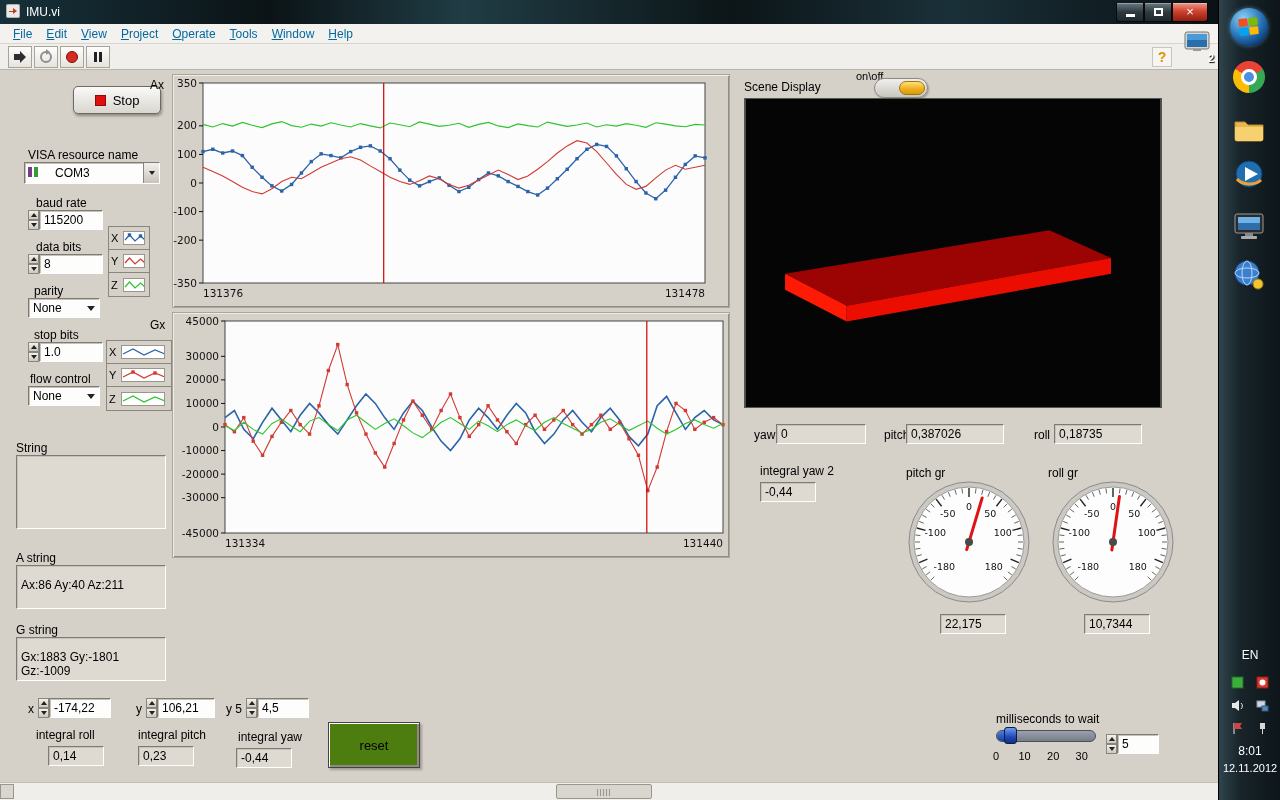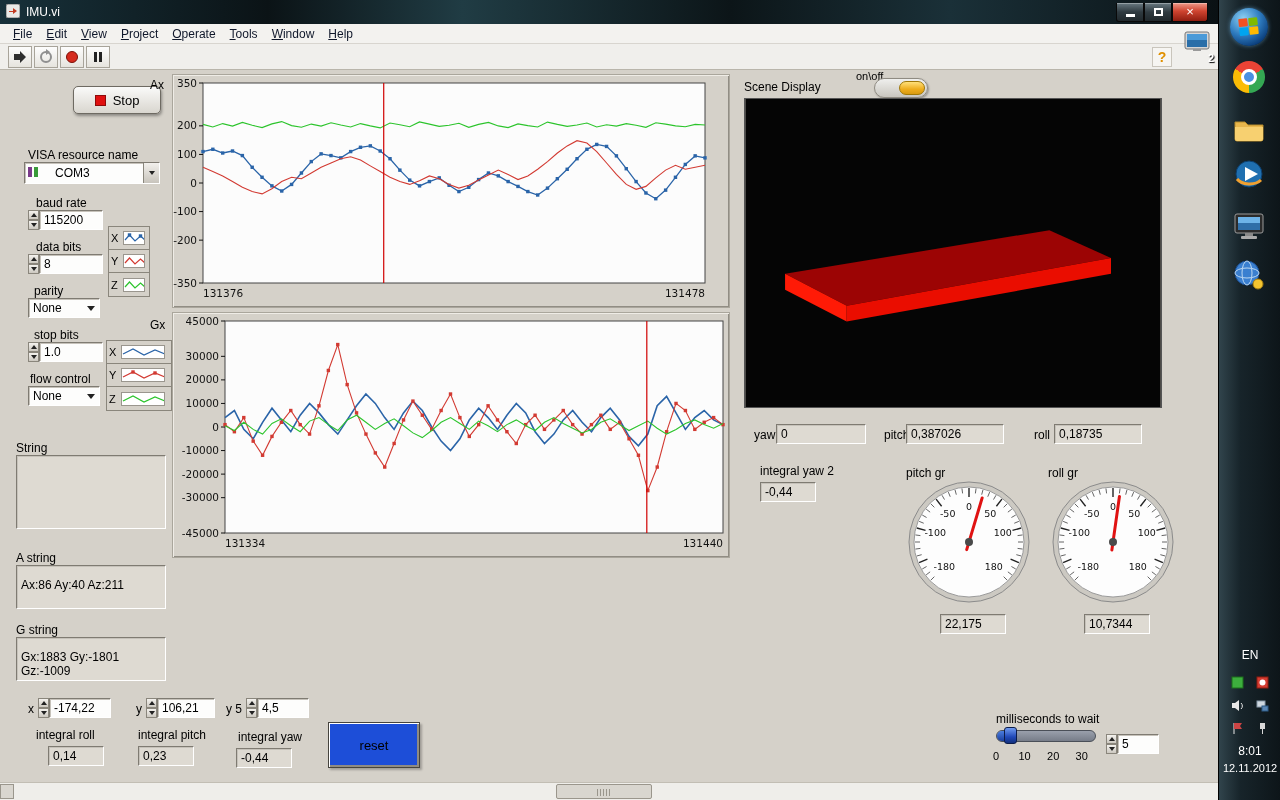--- a/index.html
+++ b/index.html
@@ -15,21 +15,21 @@
   .winbtns{margin-left:auto;display:flex;margin-right:4px;}
   .wbtn{width:28px;height:19px;border:1px solid #090909;border-top:none;color:#fff;display:flex;align-items:center;justify-content:center;
     background:linear-gradient(#6a7a82,#2f3a40 50%,#20282c);box-shadow:inset 0 1px 0 rgba(255,255,255,.3);font-size:11px;}
   .wbtn.first{border-radius:0 0 0 3px;}
   .wbtn.close{width:36px;background:linear-gradient(#f09a8a,#cf4430 45%,#8f1d10);border-radius:0 0 3px 0;font-size:13px;}
   .minbar{display:block;width:9px;height:3px;background:#fff;margin-top:7px;}
   .maxbox{display:block;width:9px;height:8px;border:2px solid #fff;}
 
   
   .menubar{position:absolute;left:0;top:24px;width:100%;height:20px;background:#f3f2ef;border-bottom:1px solid #d8d5cf;display:flex;align-items:center;padding-left:6px;}
-  .menu-item{padding:2px 7px;font-size:12px;color:#0f172a;}
+  .menu-item{padding:2px 7px;font-size:12px;color:#0369a1;}
   .toolbar{position:absolute;left:0;top:44px;width:100%;height:26px;background:#f0efec;border-bottom:1px solid #b9b5ab;display:flex;align-items:center;padding-left:8px;gap:2px;}
   .tbtn{width:24px;height:22px;border:1px solid #a8a49a;background:linear-gradient(#fdfdfd,#e6e4de);display:flex;align-items:center;justify-content:center;}
   .helpbtn{position:absolute;left:1152px;top:47px;width:20px;height:20px;display:flex;align-items:center;justify-content:center;
     font-weight:bold;font-size:14px;color:#e09000;background:#f6f5f2;border:1px solid #c9c5bc;}
   .monitor2{position:absolute;left:1184px;top:31px;width:28px;height:30px;}
   .m2badge{position:absolute;right:-2px;bottom:-3px;color:#fff;font-size:11px;font-weight:bold;text-shadow:1px 1px 1px #000;}
 
   
   .panel{position:absolute;left:0;top:70px;width:1218px;height:712px;background:#d5d1c9;}
   .lbl{position:absolute;white-space:nowrap;font-size:12px;color:#000;}
@@ -40,21 +40,21 @@
   .fld.multi{align-items:flex-start;padding-top:12px;white-space:normal;line-height:14px;}
   .rtri{margin-left:auto;width:0;height:0;border-left:4px solid transparent;border-right:4px solid transparent;border-top:5px solid #222;}
   .spin{position:absolute;width:11px;height:20px;display:flex;flex-direction:column;}
   .spin>div{height:10px;border:1px solid #8a867c;background:linear-gradient(#f4f2ee,#ccc8c0);display:flex;align-items:center;justify-content:center;}
   .tu{width:0;height:0;border-left:3px solid transparent;border-right:3px solid transparent;border-bottom:4px solid #222;}
   .td{width:0;height:0;border-left:3px solid transparent;border-right:3px solid transparent;border-top:4px solid #222;}
   .dd{margin-left:auto;width:16px;align-self:stretch;background:linear-gradient(#f2f0ec,#c8c4bc);border-left:1px solid #8a867c;display:flex;align-items:center;justify-content:center;}
   .stopbtn{position:absolute;left:50px;top:16px;width:88px;height:28px;border:1px solid #6e6a62;border-radius:5px;
     background:linear-gradient(#fafaf9,#d9d6cf);box-shadow:1px 2px 3px rgba(0,0,0,.35);display:flex;align-items:center;justify-content:center;gap:7px;font-size:13px;margin-left:23px;}
   .stopsq{width:11px;height:11px;background:#e01010;border:1px solid #8d0b0b;}
-  .resetbtn{position:absolute;left:328px;top:652px;width:92px;height:46px;background:#1d4ed8;border:1px solid #46443e;
+  .resetbtn{position:absolute;left:328px;top:652px;width:92px;height:46px;background:#4d7c0f;border:1px solid #46443e;
     box-shadow:inset 1px 1px 0 #fff,inset -2px -2px 0 #8f8b82,2px 2px 2px rgba(0,0,0,.25);display:flex;align-items:center;justify-content:center;font-size:13px;}
   .chartbox{position:absolute;background:#d5d1c9;border:1px solid #aaa69c;box-shadow:inset 1px 1px 0 #efece6,inset -1px -1px 0 #918d84;}
   .legend{position:absolute;border:1px solid #8a867c;background:#d5d1c9;}
   .lrow{display:flex;align-items:center;height:23px;border-bottom:1px solid #8a867c;padding:0 2px;gap:3px;}
   .lrow:last-child{border-bottom:none;}
   .lltr{font-size:11px;width:9px;}
   .lsample{border:1px solid #9a968e;background:#fff;}
   svg text{font-family:"DejaVu Sans","Liberation Sans",sans-serif;}
 
   .scene{position:absolute;left:744px;top:28px;width:418px;height:310px;border:1px solid #555;}

